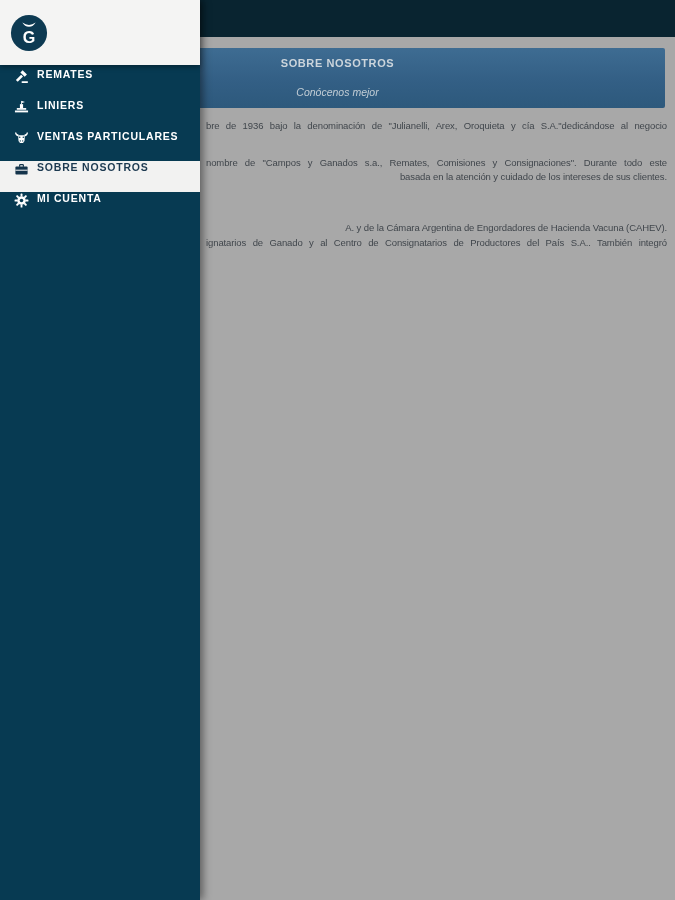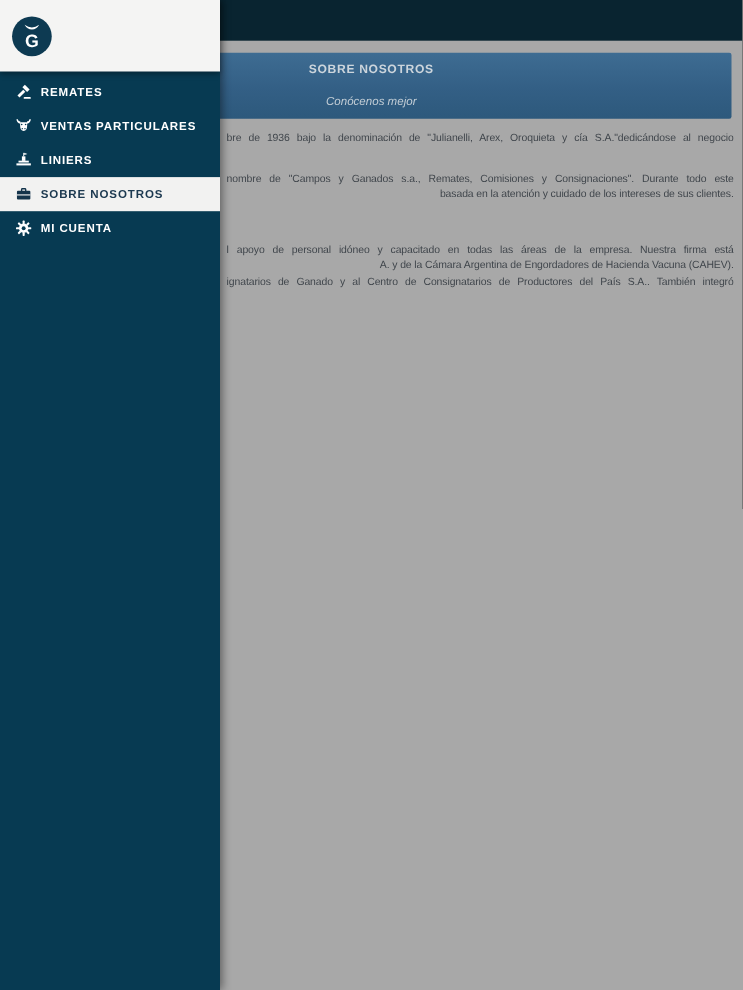--- a/index.html
+++ b/index.html
@@ -55,21 +55,21 @@
   }
   .logo-box {
     width: 200px; height: 65px;
     background: #f4f4f3;
     box-shadow: 0 2px 5px rgba(0,0,0,0.35);
     position: relative; z-index: 2;
   }
   .logo-box svg { position: absolute; left: 10px; top: 14px; }
   .menu { position: absolute; left: 0; top: 68px; width: 200px; }
   .mi {
-    height: 31px; display: flex; align-items: center;
+    height: 31px; display: flex; 
     cursor: pointer;
   }
   .mi .ic {
     width: 16px; height: 16px; margin-left: 13px;
     display: inline-flex; align-items: center; justify-content: center;
     flex: none;
   }
   .mi .lbl {
     margin-left: 8px;
     color: #ffffff; font-size: 10.5px; font-weight: bold;
@@ -92,21 +92,20 @@
 
   <div class="bodytext">
     <div class="para p1">
       <div class="tline fill">bre de 1936 bajo la denominación de "Julianelli, Arex, Oroquieta y cía S.A."dedicándose al negocio</div>
     </div>
     <div class="para p2">
       <div class="tline fill">nombre de "Campos y Ganados s.a., Remates, Comisiones y Consignaciones". Durante todo este</div>
       <div class="tline">basada en la atención y cuidado de los intereses de sus clientes.</div>
     </div>
     <div class="para p3">
-      <div class="tline fill">l apoyo de personal idóneo y capacitado en todas las áreas de la empresa. Nuestra firma está</div>
       <div class="tline">A. y de la Cámara Argentina de Engordadores de Hacienda Vacuna (CAHEV).</div>
       <div class="tline fill">ignatarios de Ganado y al Centro de Consignatarios de Productores del País S.A.. También integró</div>
     </div>
   </div>
 
   <aside class="sidebar">
 
     <div class="logo-box">
       <svg width="38" height="38" viewBox="0 0 40 40">
         <circle cx="20" cy="20" r="19" fill="#0d3a52"></circle>
@@ -127,46 +126,46 @@
             </g>
           </svg>
         </span>
         <span class="lbl">REMATES</span>
       </div>
 
       <div class="mi">
         <span class="ic">
           <svg width="15" height="15" viewBox="0 0 16 16">
             <g fill="#ffffff">
-              <path d="M1 1.5 Q1.4 5.2 4.8 5.8 L4.8 3.8 Q2.6 3.6 2.4 1.5 Z"></path>
-              <path d="M15 1.5 Q14.6 5.2 11.2 5.8 L11.2 3.8 Q13.4 3.6 13.6 1.5 Z"></path>
-              <path d="M4.6 4.5 h6.8 v3.4 q0 5 -3.4 5 q-3.4 0 -3.4 -5 Z"></path>
-            </g>
-            <circle cx="6.1" cy="6.6" r="0.8" fill="#073a52"></circle>
-            <circle cx="9.9" cy="6.6" r="0.8" fill="#073a52"></circle>
-            <circle cx="6.7" cy="10.6" r="0.7" fill="#073a52"></circle>
-            <circle cx="9.3" cy="10.6" r="0.7" fill="#073a52"></circle>
-          </svg>
-        </span>
-        <span class="lbl">VENTAS PARTICULARES</span>
-      </div>
-
-      <div class="mi">
-        <span class="ic">
-          <svg width="15" height="15" viewBox="0 0 16 16">
-            <g fill="#ffffff">
               <rect x="1" y="11.2" width="14" height="2"></rect>
               <rect x="3" y="8.6" width="10" height="1.8"></rect>
               <rect x="6.3" y="4.4" width="3.4" height="4.4"></rect>
               <rect x="7.6" y="1" width="0.9" height="3.6"></rect>
               <path d="M8.5 1 l3.2 1.1 -3.2 1.1 Z"></path>
             </g>
           </svg>
         </span>
         <span class="lbl">LINIERS</span>
+      </div>
+
+      <div class="mi">
+        <span class="ic">
+          <svg width="15" height="15" viewBox="0 0 16 16">
+            <g fill="#ffffff">
+              <path d="M1 1.5 Q1.4 5.2 4.8 5.8 L4.8 3.8 Q2.6 3.6 2.4 1.5 Z"></path>
+              <path d="M15 1.5 Q14.6 5.2 11.2 5.8 L11.2 3.8 Q13.4 3.6 13.6 1.5 Z"></path>
+              <path d="M4.6 4.5 h6.8 v3.4 q0 5 -3.4 5 q-3.4 0 -3.4 -5 Z"></path>
+            </g>
+            <circle cx="6.1" cy="6.6" r="0.8" fill="#073a52"></circle>
+            <circle cx="9.9" cy="6.6" r="0.8" fill="#073a52"></circle>
+            <circle cx="6.7" cy="10.6" r="0.7" fill="#073a52"></circle>
+            <circle cx="9.3" cy="10.6" r="0.7" fill="#073a52"></circle>
+          </svg>
+        </span>
+        <span class="lbl">VENTAS PARTICULARES</span>
       </div>
 
       <div class="mi selected">
         <span class="ic">
           <svg width="15" height="15" viewBox="0 0 16 16">
             <path d="M6 5 V3.6 Q6 2.8 6.8 2.8 h2.4 Q10 2.8 10 3.6 V5" fill="none" stroke="#14344b" stroke-width="1.3"></path>
             <rect x="1.5" y="4.8" width="13" height="8.4" rx="1" fill="#14344b"></rect>
             <rect x="1.5" y="8.2" width="13" height="1.1" fill="#f2f2f1"></rect>
           </svg>
         </span>

